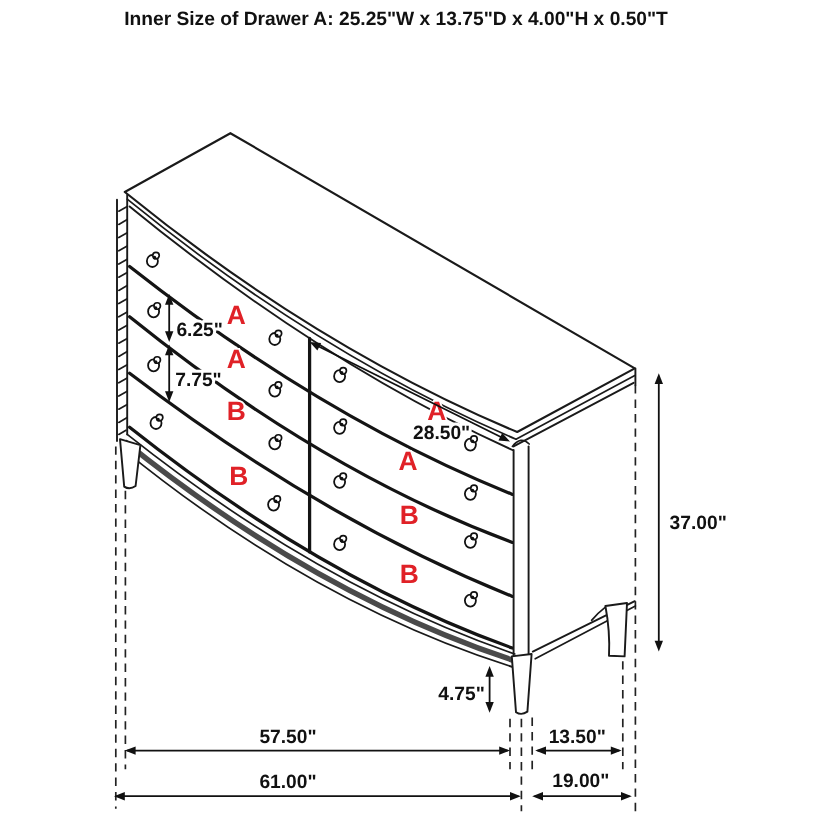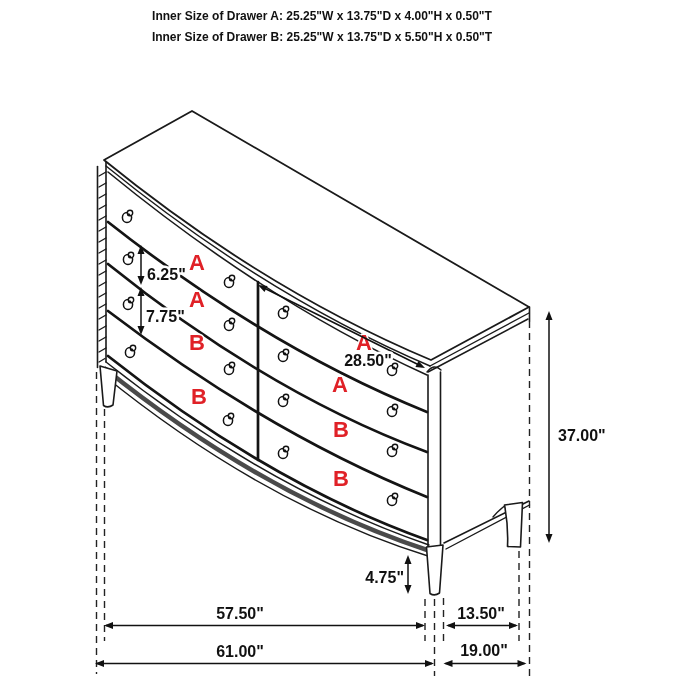--- a/index.html
+++ b/index.html
@@ -1,19 +1,19 @@
 <!DOCTYPE html>
 <html><head>
 <meta charset="utf-8">
 <style>
   html,body{margin:0;padding:0;background:#fff;}
   .stage{position:relative;width:700px;height:700px;background:#fff;overflow:hidden;
          font-family:"Liberation Sans","DejaVu Sans",sans-serif;}
-  .title{position:absolute;left:0;top:6px;width:644px;text-align:center;
-         font-size:12px;font-weight:bold;color:#111;line-height:21px;letter-spacing:0;}
+  .title{position:absolute;left:8px;top:6px;width:644px;text-align:center;
+         font-size:16px;font-weight:bold;color:#111;line-height:21px;letter-spacing:0;}
   svg{position:absolute;left:0;top:0;}
   .ln{stroke:#1a1a1a;fill:none;stroke-width:1.6;stroke-linecap:round;}
   .ln-thin{stroke:#1a1a1a;fill:none;stroke-width:1.4;stroke-linecap:round;}
   .sep{stroke:#141414;fill:none;stroke-width:2.7;stroke-linecap:round;}
   .thick{stroke:#4a4a4a;fill:none;stroke-width:4.5;}
   .face{fill:#ffffff;stroke:#1a1a1a;stroke-width:1.8;stroke-linejoin:round;}
   .leg{fill:#ffffff;stroke:#1a1a1a;stroke-width:1.6;stroke-linejoin:round;}
   .dash{stroke:#222;fill:none;stroke-width:1.4;stroke-dasharray:7 5;}
   .dim-line{stroke:#111;fill:none;stroke-width:1.5;}
   .head{fill:#111;stroke:none;}
@@ -22,21 +22,20 @@
   .lbl{font-family:"Liberation Sans","DejaVu Sans",sans-serif;font-size:22px;font-weight:bold;fill:#e02127;
        paint-order:stroke;stroke:#ffffff;stroke-width:3px;}
 </style>
 </head>
 <body>
 
 <div class="stage">
 
   <div class="title">
     <div>Inner Size of Drawer A: 25.25"W x 13.75"D x 4.00"H x 0.50"T</div>
-    <div>Inner Size of Drawer B: 25.25"W x 13.75"D x 5.50"H x 0.50"T</div>
   </div>
 
   <svg width="700" height="700" viewBox="0 0 700 700">
     <defs>
       <g id="knob">
         <ellipse cx="0" cy="0.5" rx="4.6" ry="5" fill="#fff" stroke="#111" stroke-width="1.5"></ellipse>
         <circle cx="3" cy="-4" r="2.7" fill="#fff" stroke="#111" stroke-width="1.4"></circle>
         <circle cx="1.7" cy="-2.3" r="1.5" fill="#111"></circle>
       </g>
     </defs>

